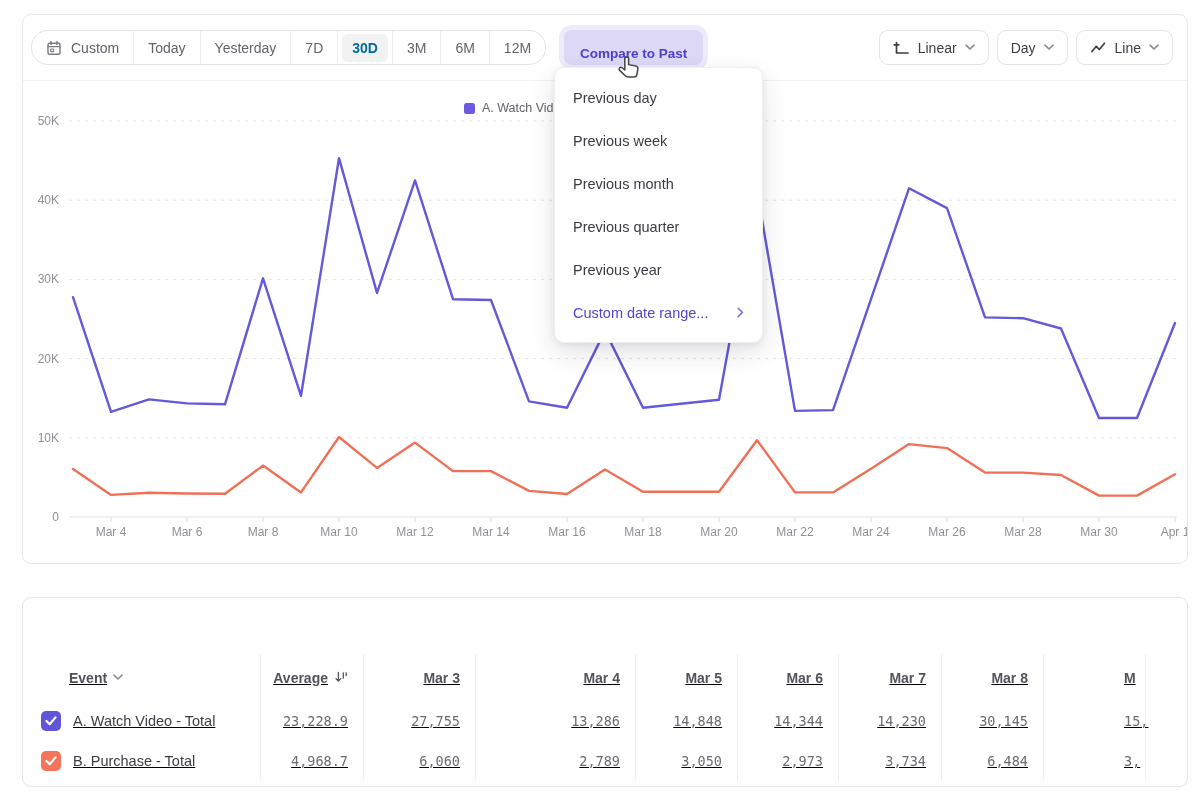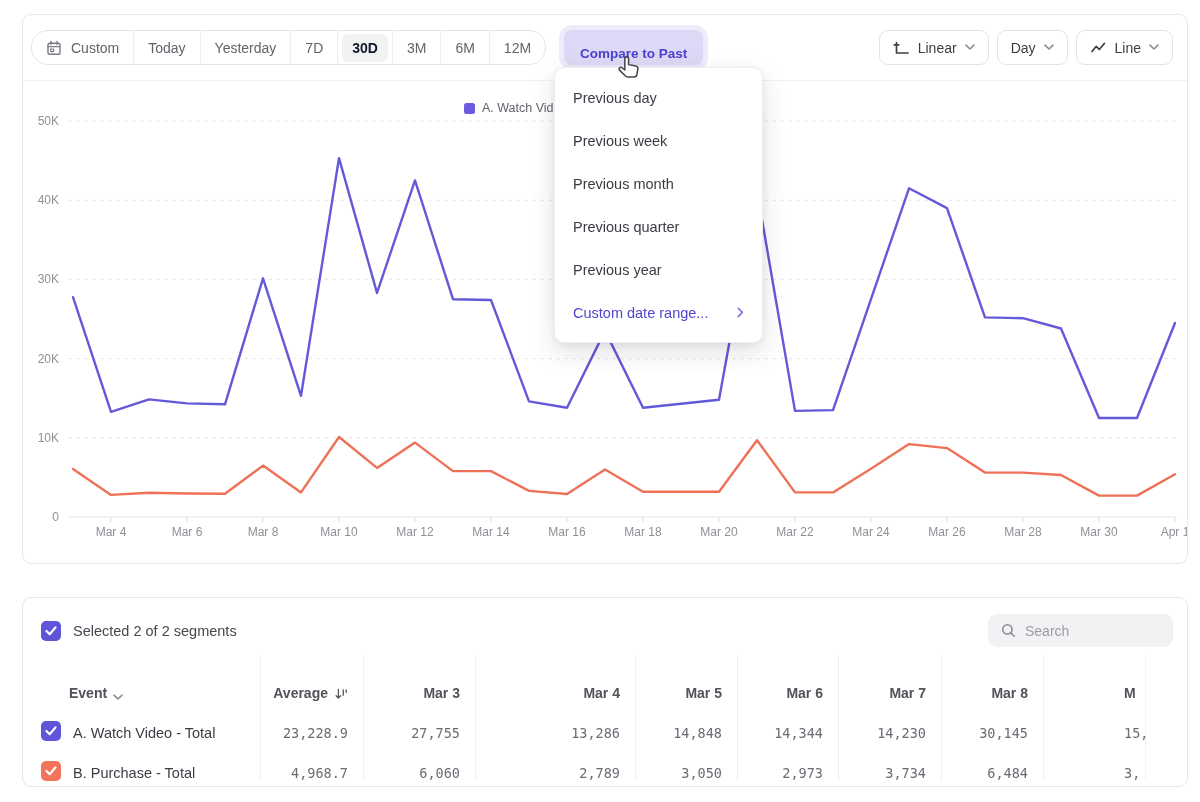--- a/index.html
+++ b/index.html
@@ -12,21 +12,21 @@
   
   .toolbar { position:absolute; top:0; left:0; right:0; height:66px;
     border-bottom:1px solid #F0F0F2; display:flex; align-items:center; padding:0 14px 0 8px; }
   .range-group { display:flex; align-items:stretch; height:35px; border:1px solid #E4E4E8;
     border-radius:17px; overflow:hidden; background:#fff; }
   .range-item { display:flex; align-items:center; gap:9px; padding:0 14px;
     border-right:1px solid #EDEDEF; color:#63636C; font-size:14px; white-space:nowrap; cursor:pointer; }
   .range-item:last-child { border-right:none; }
   .range-item.selected { padding:0 4px; }
   .range-item.selected .pill { background:#F2F2F3; border-radius:6px; padding:6px 10px;
-    font-weight:700; color:#0f172a; }
+    font-weight:700; color:#0369a1; }
   .compare-wrap { margin-left:18px; position:relative; }
   .compare-btn { height:35px; padding:16px 16px; background:#DCD8F5; border:none; border-radius:8px;
     color:#4C40CC; font-size:13.5px; font-weight:600; font-family:inherit;
     box-shadow:0 0 0 5px #EEEBFA; cursor:pointer; }
   .view-controls { margin-left:auto; display:flex; gap:8px; }
   .ctrl-btn { height:35px; display:flex; align-items:center; gap:8px; padding:0 13px;
     border:1px solid #E4E4E8; border-radius:9px; background:#fff; font-size:14px;
     color:#3D3D46; font-weight:500; font-family:inherit; cursor:pointer; }
 
   
@@ -52,21 +52,21 @@
   .seg-label { margin-left:12px; font-size:14.5px; color:#46464E; }
   .search-box { margin-left:auto; width:185px; height:33px; background:#F2F2F4; border-radius:9px;
     display:flex; align-items:center; padding:0 10px 0 13px; gap:9px; }
   .search-box input { border:none; outline:none; background:transparent; width:120px;
     font-size:14px; color:#46464E; font-family:inherit; }
   .search-box input::placeholder { color:#9B9BA4; }
   .tbl { position:absolute; left:0; top:56px; right:0; }
   .tbl-row { display:flex; align-items:stretch; }
   .tbl-row.head { height:47px; }
   .tbl-row.body { height:40px; }
-  .cell { display:flex; align-items:flex-end; border-right:1px solid #F0F0F2; height:100%; }
+  .cell { display:flex; align-items:center; border-right:1px solid #F0F0F2; height:100%;text-decoration:underline; }
   .c-event { width:238px; padding-left:18px; gap:12px; }
   .c-event.h { padding-left:46px; gap:6px; }
   .c-num { justify-content:flex-end; padding-right:15px; }
   .c-last { justify-content:flex-start; padding-left:80px; border-right:1px solid #F2F2F4; width:102px; }
   .hd { font-size:14px; font-weight:600; color:#52525B; }
   .mono { font-family:"DejaVu Sans Mono", monospace; font-size:13.5px; color:#6B6B74; }
   .evname { font-size:14.5px; color:#3C3C45; }
 </style>
 </head>
 <body>
@@ -231,37 +231,20 @@
         </span>
       </div>
     </div>
 
   <svg id="cursorIcon" width="26" height="27" viewBox="0 0 22 23">
     <path d="M8.2 1.6c-.9 0-1.6.7-1.6 1.6v9.6l-2.2-1.9c-.7-.6-1.7-.55-2.3.1-.55.6-.5 1.5.1 2.1l5 4.8c.5.5 1.2.8 1.9.8h5.2c1.3 0 2.4-.9 2.6-2.2l.8-4.6c.2-1.2-.6-2.3-1.8-2.5l-6.1-1.2V3.2c0-.9-.7-1.6-1.6-1.6z" fill="#ffffff" stroke="#44444C" stroke-width="1.3" stroke-linejoin="round"></path>
   </svg>
 </div>
 
 <div class="card" id="tableCard">
-  <div class="seg-row">
-    <div class="checkbox" id="segCheckbox" style="background: rgb(96, 84, 216);">
-        <span style="display:flex">
-          <svg width="12" height="10" viewBox="0 0 12 10">
-            <path d="M1.5 5l3.2 3.2L10.5 1.4" fill="none" stroke="#fff" stroke-width="2.2" stroke-linecap="round" stroke-linejoin="round"></path>
-          </svg>
-        </span>
-      </div>
-    <div class="seg-label">Selected 2 of 2 segments</div>
-    <div class="search-box">
-      <svg width="15" height="15" viewBox="0 0 15 15">
-        <circle cx="6.4" cy="6.4" r="4.6" fill="none" stroke="#8A8A92" stroke-width="1.6"></circle>
-        <path d="M9.8 9.8l3.4 3.4" stroke="#8A8A92" stroke-width="1.6" stroke-linecap="round"></path>
-      </svg>
-      <input type="text" placeholder="Search" style="">
-    </div>
-  </div>
   <div class="tbl" id="tbl">
       <div class="tbl-row head">
         <div class="cell c-event h">
           <span class="hd">Event</span>
           <span style="display:flex">
             <svg width="10" height="7" viewBox="0 0 10 7">
               <path d="M1 1.2l4 3.8 4-3.8" fill="none" stroke="#8A8A92" stroke-width="1.6" stroke-linecap="round" stroke-linejoin="round"></path>
             </svg>
           </span>
         </div>

